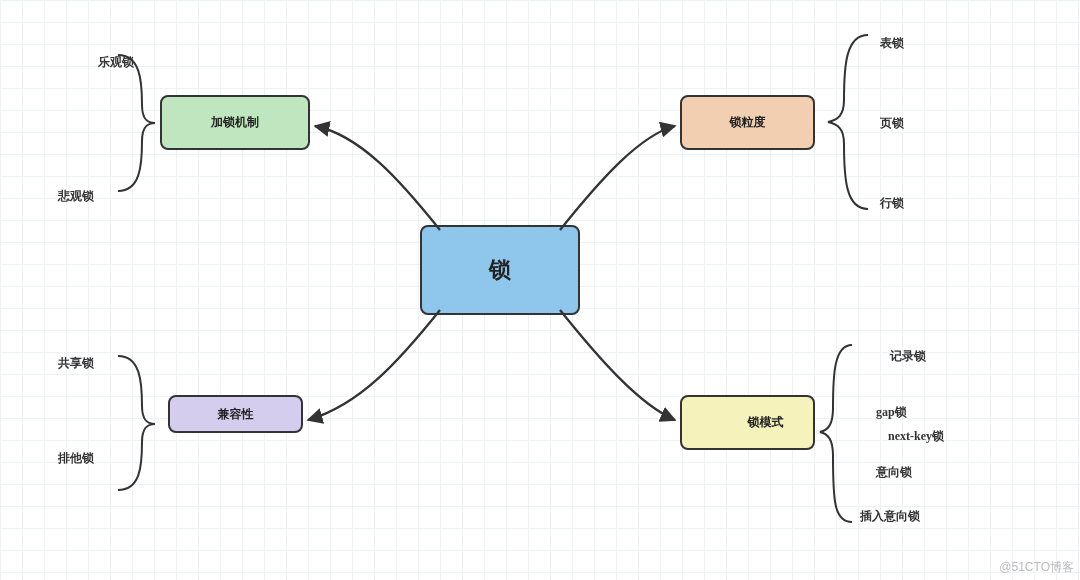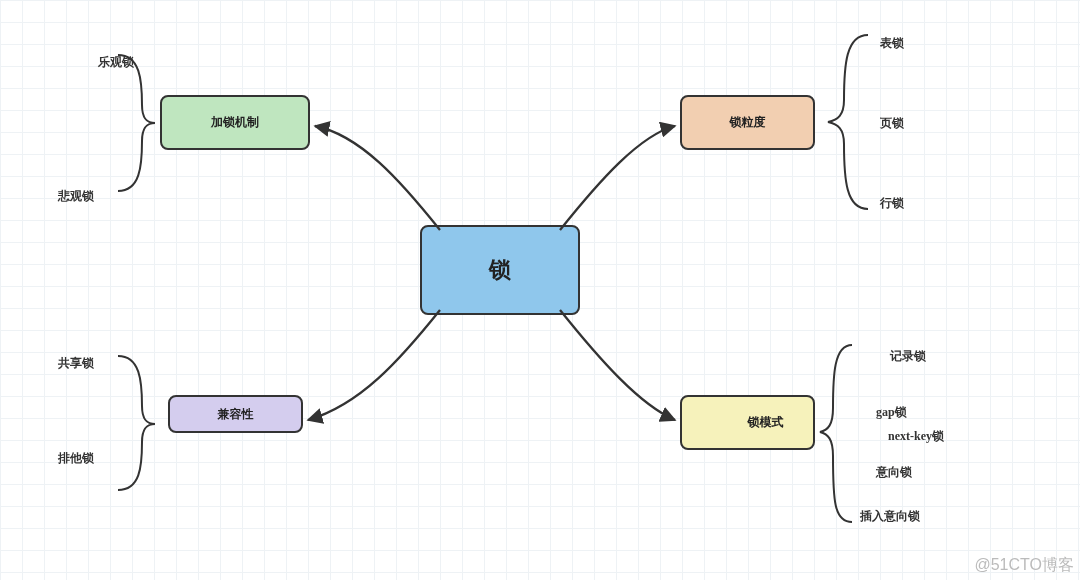--- a/index.html
+++ b/index.html
@@ -41,21 +41,21 @@
   svg.overlay {
     position: absolute;
     left: 0; top: 0;
     width: 1080px; height: 580px;
     pointer-events: none;
   }
   .watermark {
     position: absolute;
     right: 6px;
     bottom: 4px;
-    font-size: 16px;
+    font-size: 12px;
     color: #bbb;
   }
 </style>
 </head>
 <body>
 
 <div class="canvas">
 
   <div class="node center" style="left:420px; top:225px;">锁</div>
 

